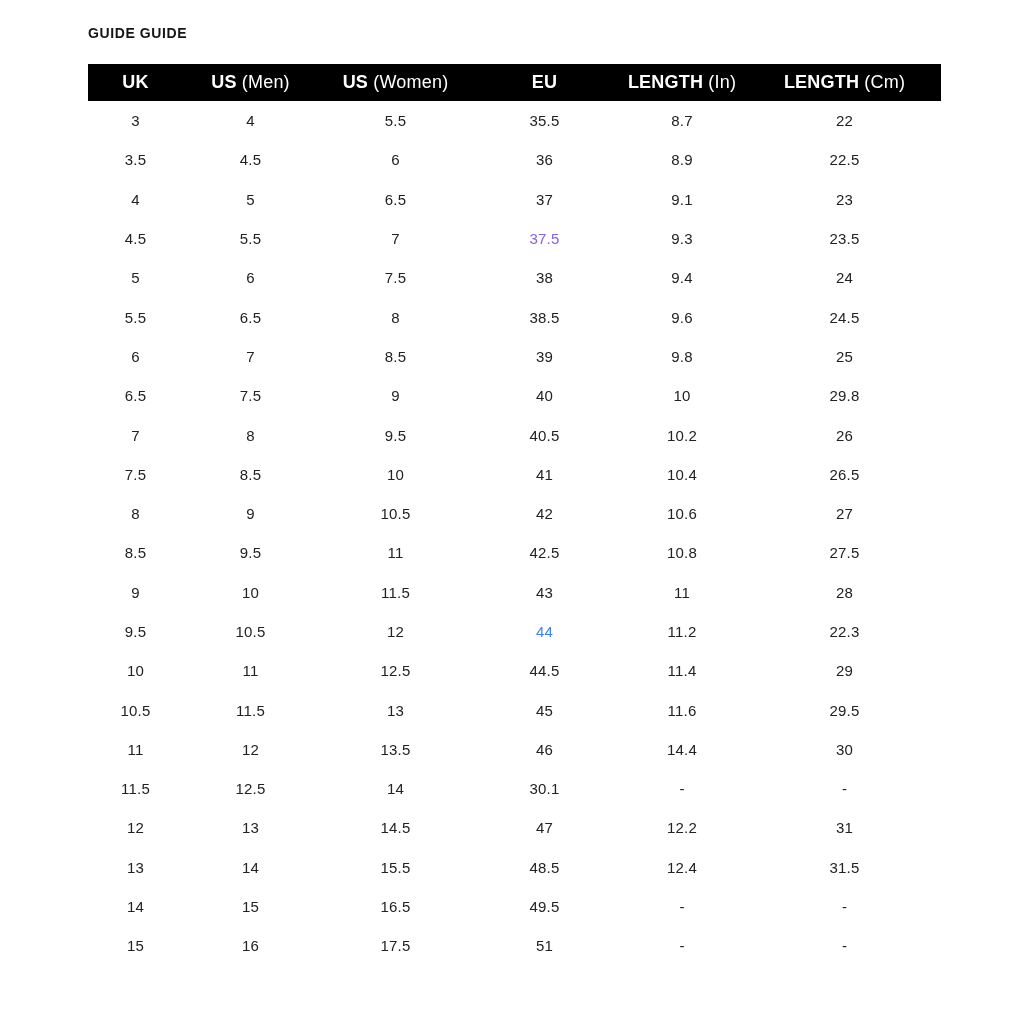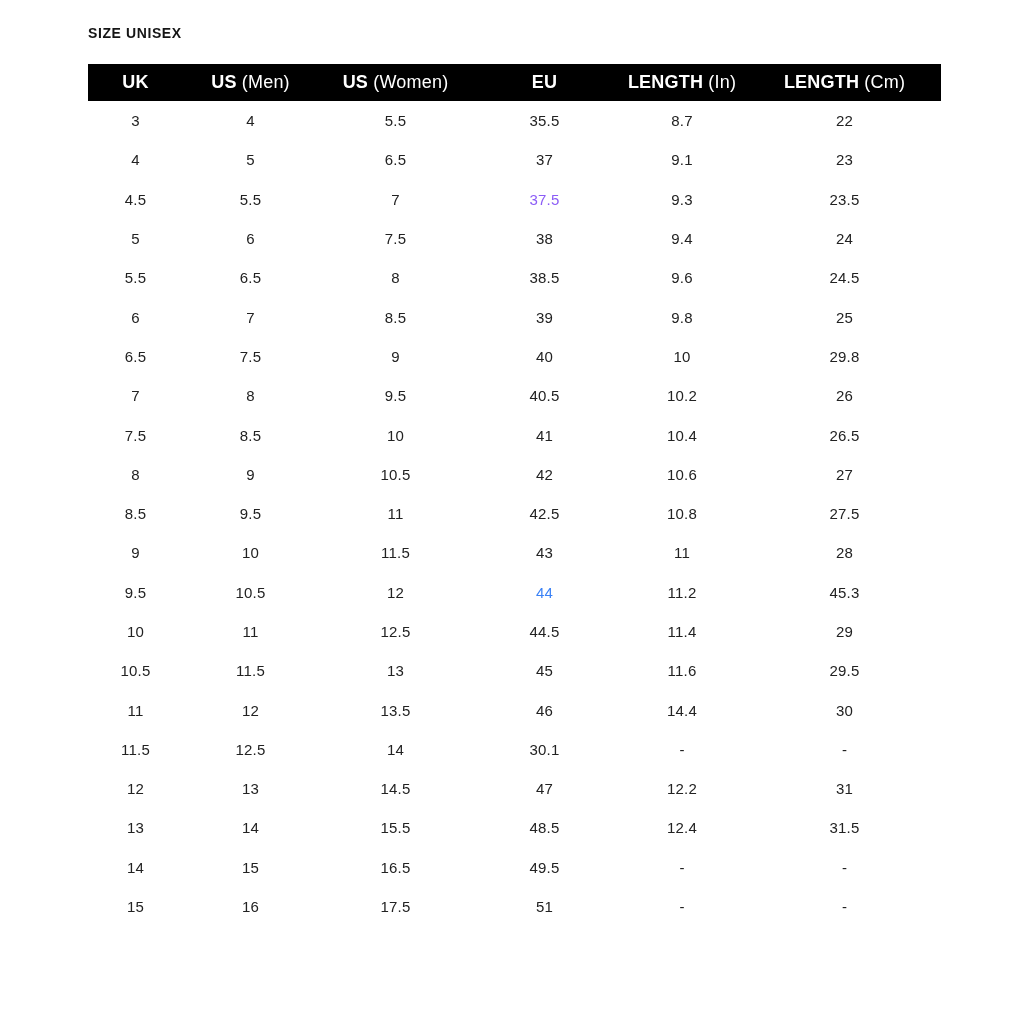--- a/index.html
+++ b/index.html
@@ -57,21 +57,21 @@
     font-size: 15px;
     padding: 0;
     color: #222222;
     letter-spacing: 0.2px;
   }
 </style>
 </head>
 <body style="background: rgb(255, 255, 255);">
 
 <div class="page">
-  <div class="eyebrow">SIZE UNISEX</div>
+  <div class="eyebrow">GUIDE GUIDE</div>
 
   <table class="size-table">
     <colgroup id="table-colgroup">
         <col style="width: 95px;">
         <col style="width: 135px;">
         <col style="width: 155px;">
         <col style="width: 143px;">
         <col style="width: 132px;">
         <col style="width: 193px;">
       </colgroup>
@@ -88,20 +88,28 @@
     <tbody id="table-body">
         <tr>
           <td style="color: rgb(34, 34, 34);">3</td>
           <td style="color: rgb(34, 34, 34);">4</td>
           <td style="color: rgb(34, 34, 34);">5.5</td>
           <td style="color: rgb(34, 34, 34);">35.5</td>
           <td style="color: rgb(34, 34, 34);">8.7</td>
           <td style="color: rgb(34, 34, 34);">22</td>
         </tr>
         <tr>
+          <td style="color: rgb(34, 34, 34);">3.5</td>
+          <td style="color: rgb(34, 34, 34);">4.5</td>
+          <td style="color: rgb(34, 34, 34);">6</td>
+          <td style="color: rgb(34, 34, 34);">36</td>
+          <td style="color: rgb(34, 34, 34);">8.9</td>
+          <td style="color: rgb(34, 34, 34);">22.5</td>
+        </tr>
+        <tr>
           <td style="color: rgb(34, 34, 34);">4</td>
           <td style="color: rgb(34, 34, 34);">5</td>
           <td style="color: rgb(34, 34, 34);">6.5</td>
           <td style="color: rgb(34, 34, 34);">37</td>
           <td style="color: rgb(34, 34, 34);">9.1</td>
           <td style="color: rgb(34, 34, 34);">23</td>
         </tr>
         <tr>
           <td style="color: rgb(34, 34, 34);">4.5</td>
           <td style="color: rgb(34, 34, 34);">5.5</td>
@@ -181,21 +189,21 @@
           <td style="color: rgb(34, 34, 34);">43</td>
           <td style="color: rgb(34, 34, 34);">11</td>
           <td style="color: rgb(34, 34, 34);">28</td>
         </tr>
         <tr>
           <td style="color: rgb(34, 34, 34);">9.5</td>
           <td style="color: rgb(34, 34, 34);">10.5</td>
           <td style="color: rgb(34, 34, 34);">12</td>
           <td style="color: #3b82f6;">44</td>
           <td style="color: rgb(34, 34, 34);">11.2</td>
-          <td style="color: rgb(34, 34, 34);">45.3</td>
+          <td style="color: rgb(34, 34, 34);">22.3</td>
         </tr>
         <tr>
           <td style="color: rgb(34, 34, 34);">10</td>
           <td style="color: rgb(34, 34, 34);">11</td>
           <td style="color: rgb(34, 34, 34);">12.5</td>
           <td style="color: rgb(34, 34, 34);">44.5</td>
           <td style="color: rgb(34, 34, 34);">11.4</td>
           <td style="color: rgb(34, 34, 34);">29</td>
         </tr>
         <tr>

